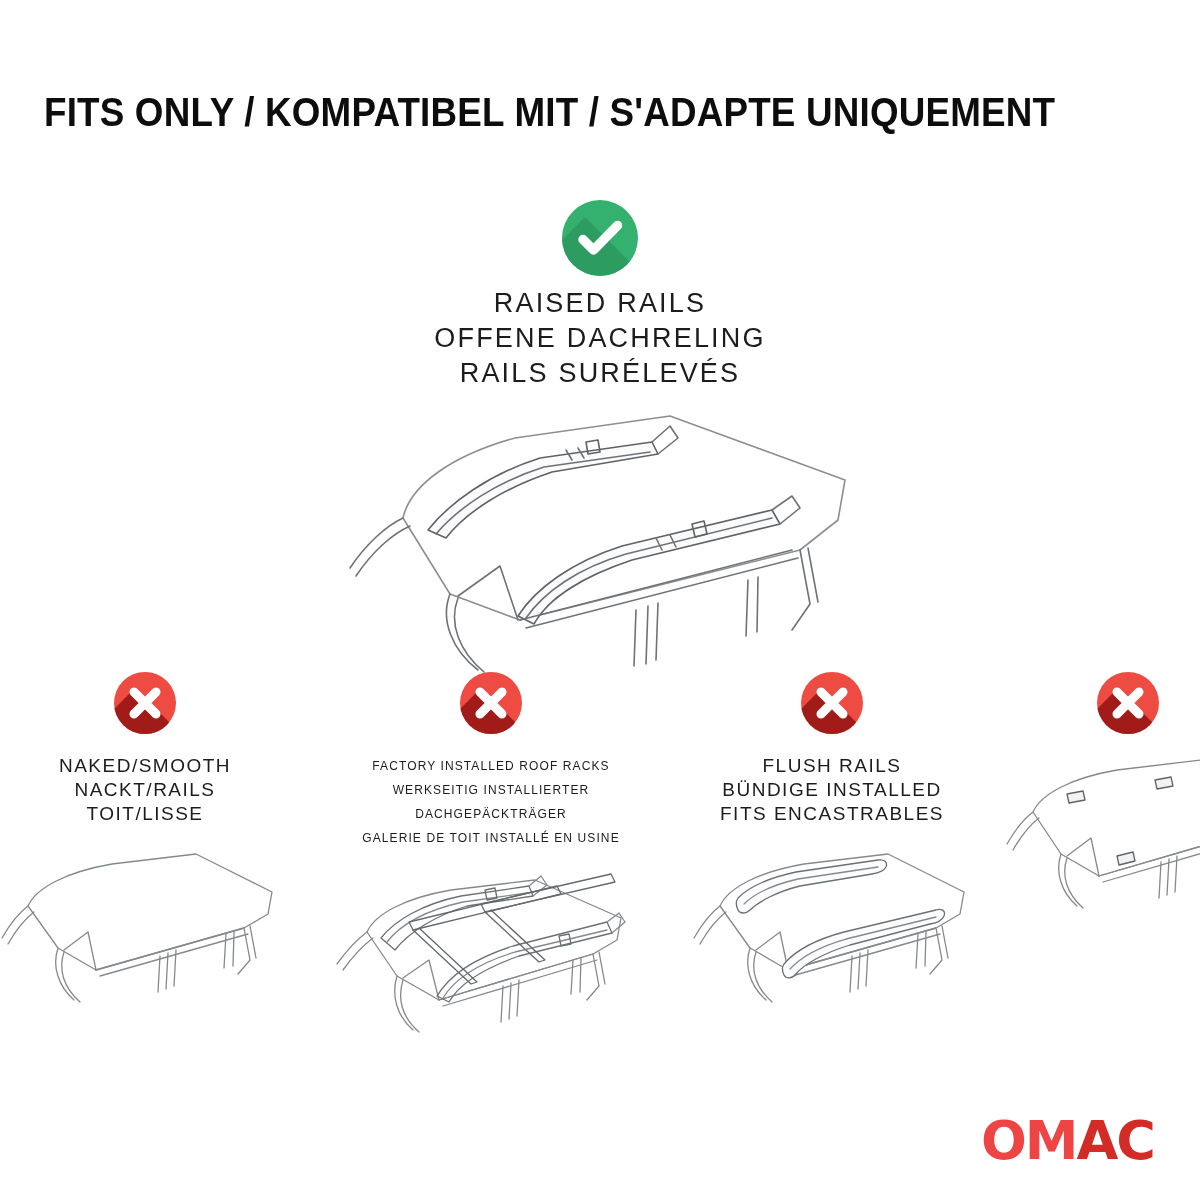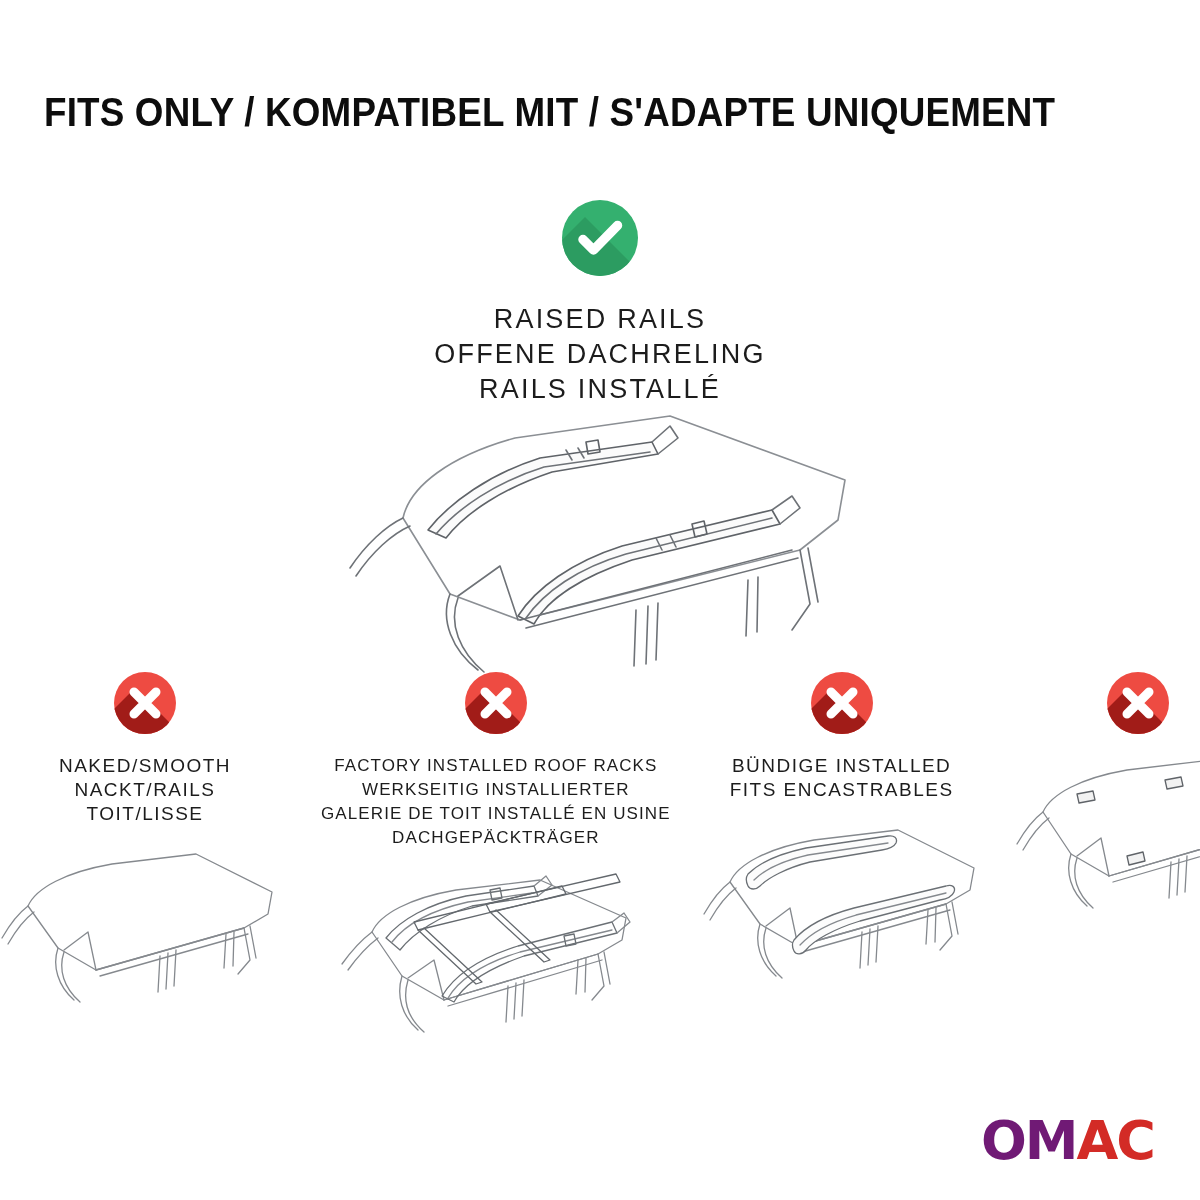--- a/index.html
+++ b/index.html
@@ -66,21 +66,21 @@
     background: #2c9c61;
     transform: rotate(45deg);
     transform-origin: 0 0;
   }
   .badge-ok .glyph {
     position: absolute;
     inset: 0;
   }
 
   .ok-labels {
-    margin-top: 22px;
+    margin-top: 6px;
     font-size: 27px;
     line-height: 35px;
     letter-spacing: 2.2px;
     font-weight: 400;
     color: #1c1c1c;
   }
   .ok-labels div { white-space: nowrap; }
 
   
   .hero-art {
@@ -128,39 +128,39 @@
   .badge-no .glyph { position: absolute; inset: 0; }
 
   .col-labels {
     margin-top: 16px;
     font-size: 19px;
     line-height: 24px;
     letter-spacing: 1.5px;
     color: #1c1c1c;
     white-space: nowrap;
   }
-  .col-2 .col-labels { font-size: 17px; letter-spacing: 1.1px; }
+  .col-2 .col-labels { font-size: 12px; letter-spacing: 1.1px; }
 
   .col-art {
     margin-top: 10px;
     height: 220px;
   }
 
   
   .logo {
     position: absolute;
     right: 46px;
     bottom: 32px;
     font-weight: 700;
     font-size: 54px;
     letter-spacing: -2px;
     line-height: 54px;
     font-family: "DejaVu Sans", sans-serif;
   }
-  .logo .dark { color: #701a75; }
+  .logo .dark { color: #ef4444; }
   .logo .accent { color: #d32b26; text-align: center; }
 </style>
 </head>
 <body>
 
 <div class="title-bar">
   <span class="title-text">FITS ONLY / KOMPATIBEL MIT / S'ADAPTE UNIQUEMENT</span>
 </div>
 
 <div class="ok-block">
@@ -168,21 +168,21 @@
   <div class="badge badge-ok">
     <div class="shadow"></div>
     <svg class="glyph" viewBox="0 0 76 76">
       <path d="M21 39.5 L31.5 50 L55.5 25.5" fill="none" stroke="#ffffff" stroke-width="9.5" stroke-linecap="round" stroke-linejoin="round"></path>
     </svg>
   </div>
 
   <div class="ok-labels">
     <div>RAISED RAILS</div>
     <div>OFFENE DACHRELING</div>
-    <div>RAILS INSTALLÉ</div>
+    <div>RAILS SURÉLEVÉS</div>
   </div>
 </div>
 
 <div class="hero-art">
   <svg viewBox="0 0 520 280" width="520" height="280" fill="none" stroke="#6e7277" stroke-width="1.6" stroke-linecap="round" stroke-linejoin="round">
 
     <path d="M63 120 C70 88, 110 58, 175 40 L330 18 L505 82 L498 122 L460 152 L180 222 L110 196 Z" stroke="#8b8f94"></path>
 
     <path d="M63 120 C46 128, 26 146, 10 170"></path>
     <path d="M70 128 C52 136, 32 154, 16 178"></path>
@@ -258,22 +258,22 @@
   <div class="col col-2">
     <div class="badge badge-no">
       <div class="shadow"></div>
       <svg class="glyph" viewBox="0 0 62 62">
         <path d="M20 20 L42 42 M42 20 L20 42" stroke="#ffffff" stroke-width="9" stroke-linecap="round" fill="none"></path>
       </svg>
     </div>
     <div class="col-labels">
       <div>FACTORY INSTALLED ROOF RACKS</div>
       <div>WERKSEITIG INSTALLIERTER</div>
+      <div>DACHGEPÄCKTRÄGER</div>
       <div>GALERIE DE TOIT INSTALLÉ EN USINE</div>
-      <div>DACHGEPÄCKTRÄGER</div>
     </div>
     <div class="col-art">
       <svg viewBox="0 0 340 210" width="340" height="210" fill="none" stroke="#85898e" stroke-width="1.3" stroke-linecap="round" stroke-linejoin="round">
         <path d="M46 72 C54 54, 84 38, 130 30 L214 20 L300 58 L296 80 L272 94 L118 140 L76 116 Z"></path>
         <path d="M46 72 C38 78, 26 90, 16 104"></path>
         <path d="M52 78 C44 84, 32 96, 22 110"></path>
         <path d="M76 116 C70 136, 76 156, 92 170"></path>
         <path d="M82 120 C76 140, 82 158, 98 172"></path>
         <path d="M82 118 L108 100 L118 140"></path>
         <path d="M272 94 L278 126 L266 140"></path>
@@ -306,20 +306,21 @@
   </div>
 
   <div class="col col-3">
     <div class="badge badge-no">
       <div class="shadow"></div>
       <svg class="glyph" viewBox="0 0 62 62">
         <path d="M20 20 L42 42 M42 20 L20 42" stroke="#ffffff" stroke-width="9" stroke-linecap="round" fill="none"></path>
       </svg>
     </div>
     <div class="col-labels">
+      <div>FLUSH RAILS</div>
       <div>BÜNDIGE INSTALLED</div>
       <div>FITS ENCASTRABLES</div>
     </div>
     <div class="col-art">
       <svg viewBox="0 0 290 210" width="290" height="210" fill="none" stroke="#85898e" stroke-width="1.3" stroke-linecap="round" stroke-linejoin="round">
         <path d="M28 70 C36 52, 66 36, 112 28 L196 18 L272 56 L268 78 L244 92 L96 134 L58 112 Z"></path>
         <path d="M28 70 C20 76, 10 88, 2 102"></path>
         <path d="M34 76 C26 82, 16 94, 8 108"></path>
         <path d="M58 112 C52 130, 58 150, 74 164"></path>
         <path d="M64 116 C58 134, 64 152, 80 166"></path>

